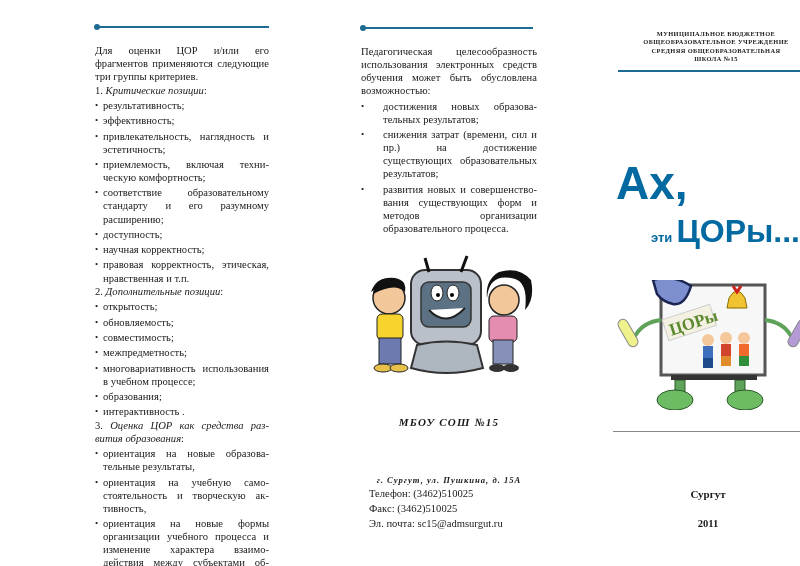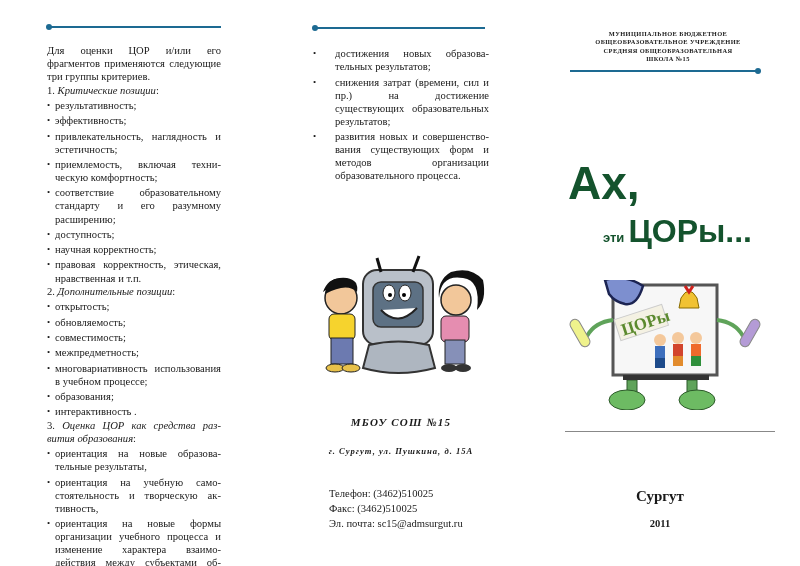--- a/index.html
+++ b/index.html
@@ -1,18 +1,18 @@
 <!DOCTYPE html>
 <html><head>
 <meta charset="utf-8">
 <style>
   html, body { margin:0; padding:0; }
   body { width:800px; height:566px; background:#ffffff; position:relative; overflow:hidden;
          font-family:"Liberation Serif", "DejaVu Serif", serif; color:#1a1a1a; }
-  .panel { position:absolute; top:0; height:566px; }
+  .panel { position:absolute; top:0; height:566px;margin-left:48px; }
   #p1 { left:47px; width:166px; }
   #p2 { left:313px; width:176px; }
   #p3 { left:560px; width:220px; }
 
   .rule { position:absolute; height:2px; background:#1d6a92; }
   .rule .dot { position:absolute; top:-2px; width:6px; height:6px; border-radius:50%; background:#1d6a92; }
 
   .txt { font-size:10.6px; line-height:13.1px; text-align:justify; }
   .txt p { margin:0; }
   .li { display:flex; margin-top:2.2px; }
@@ -23,21 +23,21 @@
 
   #p2 .li { margin-top:2.2px; }
   #p2 .li .b { width:22px; padding-left:0px; }
 
   .center { text-align:center; }
   .spaced { letter-spacing:1.2px; font-weight:bold;font-style:italic; }
 
   .header-block { position:absolute; top:30px; left:0; width:220px; text-align:center;
                   font-size:6.4px; line-height:8.4px; font-weight:bold; letter-spacing:0.4px; }
 
-  .big { font-family:"Liberation Sans", "DejaVu Sans", sans-serif; font-weight:bold; color:#14532d; }
+  .big { font-family:"Liberation Sans", "DejaVu Sans", sans-serif; font-weight:bold; color:#0369a1; }
 
   .illus { position:absolute; }
 </style>
 </head>
 <body>
 
 <div class="panel" id="p1">
   <div class="rule" style="top:26px; left:0; width:174px;">
     <span class="dot" style="left:-1px;"></span>
   </div>
@@ -122,20 +122,21 @@
         <span class="t">ориентация на новые формы организации учебного процесса и изменение характера взаимо­действия между субъектами об­разовательного процесса.</span>
       </div>
   </div>
 </div>
 
 <div class="panel" id="p2">
   <div class="rule" style="top:27px; left:0; width:172px;">
     <span class="dot" style="left:-1px;"></span>
   </div>
   <div class="txt" style="position:absolute; top:45px; left:0; width:176px;">
+    <p>Педагогическая целесообразность использования электронных средств обучения может быть обу­словлена возможностью:</p>
     <div class="li">
         <span class="b">•</span>
         <span class="t">достижения новых образова­тельных результатов;</span>
       </div>
     <div class="li">
         <span class="b">•</span>
         <span class="t">снижения затрат (времени, сил и пр.) на достижение существующих образовательных результатов;</span>
       </div>
     <div class="li">
         <span class="b">•</span>
@@ -167,23 +168,23 @@
       <circle cx="155" cy="50" r="15" fill="#f2c79a" stroke="#222" stroke-width="1.5"></circle>
       <path d="M138 48 Q140 24 162 28 Q180 30 176 60 Q186 50 182 30 Q170 16 150 22 Q136 30 138 48Z" fill="#111"></path>
       <rect x="140" y="66" width="28" height="26" rx="5" fill="#e58db0" stroke="#222"></rect>
       <rect x="144" y="90" width="20" height="24" fill="#8690b8" stroke="#222"></rect>
       <ellipse cx="148" cy="118" rx="8" ry="4" fill="#333"></ellipse>
       <ellipse cx="162" cy="118" rx="8" ry="4" fill="#333"></ellipse>
     </svg>
   </div>
 
   <div class="center spaced" style="position:absolute; top:416px; left:0; width:176px; font-size:11px;">МБОУ СОШ №15</div>
-  <div class="center spaced" style="position:absolute; top:446px; left:-5px; width:186px; font-size:8.6px; letter-spacing:1px;">г. Сургут, ул. Пушкина, д. 15А</div>
-
-  <div style="position:absolute; top:486px; left:16px; font-size:10.6px; line-height:15.2px;">
+  <div class="center spaced" style="position:absolute; top:475px; left:-5px; width:186px; font-size:8.6px; letter-spacing:1px;">г. Сургут, ул. Пушкина, д. 15А</div>
+
+  <div style="position:absolute; top:486px; left:8px; font-size:10.6px; line-height:15.2px;">
     <div>Телефон: (3462)510025</div>
     <div>Факс: (3462)510025</div>
     <div>Эл. почта: sc15@admsurgut.ru</div>
   </div>
 </div>
 
 <div class="panel" id="p3">
   <div class="header-block" style="left:-2px;">
     <div>МУНИЦИПАЛЬНОЕ БЮДЖЕТНОЕ</div>
     <div>ОБЩЕОБРАЗОВАТЕЛЬНОЕ УЧРЕЖДЕНИЕ</div>
@@ -233,15 +234,15 @@
 
       <path d="M48 40 Q30 42 22 56" stroke="#5fa35a" stroke-width="4" fill="none"></path>
       <rect x="10" y="38" width="10" height="30" rx="5" transform="rotate(-30 15 53)" fill="#eff28c" stroke="#888"></rect>
       <path d="M152 40 Q170 42 178 56" stroke="#5fa35a" stroke-width="4" fill="none"></path>
       <rect x="180" y="38" width="10" height="30" rx="5" transform="rotate(30 185 53)" fill="#b49bd6" stroke="#888"></rect>
     </svg>
   </div>
 
   <div style="position:absolute; top:431px; left:5px; width:210px; height:1px; background:#888;"></div>
 
-  <div class="center" style="position:absolute; top:488px; left:60px; width:80px; font-size:15px; font-weight:bold;">Сургут</div>
+  <div class="center" style="position:absolute; top:488px; left:60px; width:80px; font-size:11px; font-weight:bold;">Сургут</div>
   <div class="center" style="position:absolute; top:518px; left:60px; width:80px; font-size:10.6px; font-weight:bold;">2011</div>
 </div>
 
 </body></html>

